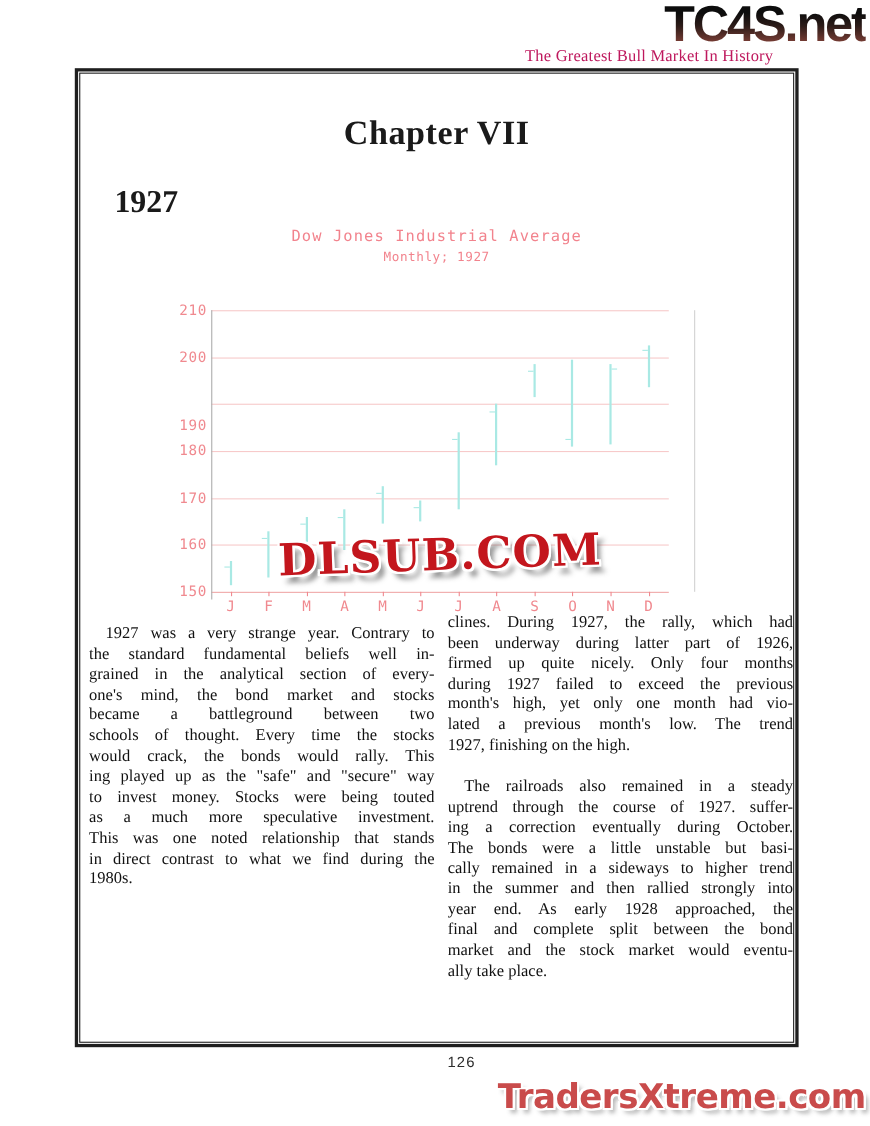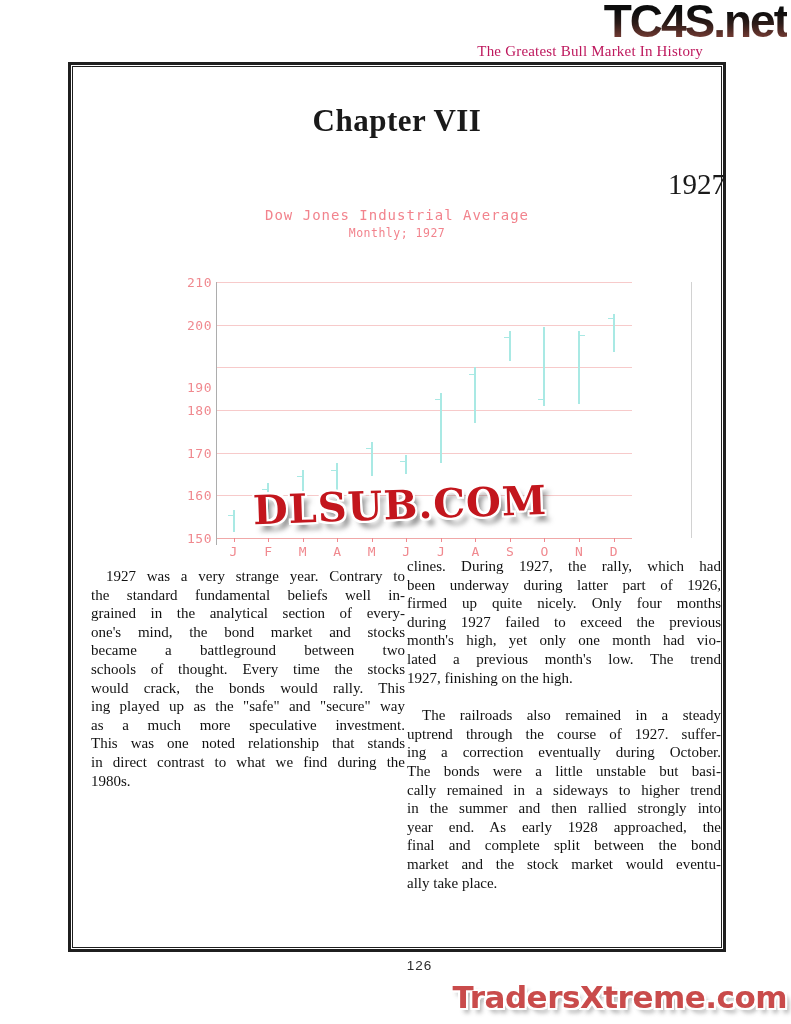--- a/index.html
+++ b/index.html
@@ -25,33 +25,33 @@
     position:absolute;left:68px;top:62px;width:652px;height:884px;
     border:3px solid #1f1f1f;background:#fff;
   }
   .page-frame-inner{position:absolute;inset:1px;border:1px solid #1f1f1f;}
   
   .chapter-title{
     position:absolute;left:68px;top:103px;width:658px;text-align:center;
     font-size:31px;font-weight:bold;letter-spacing:0.5px;
   }
   .year-title{
-    position:absolute;left:68px;top:168px;width:658px;text-align:right;
-    font-size:29px;font-weight:normal;
+    position:absolute;left:68px;top:168px;width:658px;text-align:left;
+    font-size:29px;font-weight:bold;padding-left:36px;
   }
   .chart-title{
     position:absolute;left:68px;top:207px;width:658px;text-align:center;
     font-family:"DejaVu Sans Mono", monospace;font-size:14px;letter-spacing:1px;
   }
   .chart-subtitle{
     position:absolute;left:68px;top:226px;width:658px;text-align:center;
     font-family:"DejaVu Sans Mono", monospace;font-size:11.5px;letter-spacing:0.5px;
   }
   
-  .plot{position:absolute;left:216px;top:282px;width:476px;height:256px;}
+  .plot{position:absolute;left:192px;top:282px;width:440px;height:256px;}
   .gridline{position:absolute;left:0;width:416px;height:1px;}
   .y-label{
     position:absolute;left:-44px;width:40px;text-align:right;
     font-family:"DejaVu Sans Mono", monospace;font-size:13px;letter-spacing:0.5px;
   }
   .axis-left{position:absolute;left:0;top:0;width:1px;height:263px;background:#adadad;}
   .axis-right{position:absolute;right:0;top:0;width:1px;height:256px;background:#d2d2d2;}
   .price-bar{position:absolute;width:2px;}
   .bar-tick{position:absolute;height:1px;width:5px;}
   .month-tick{position:absolute;top:256px;width:1px;height:4px;}
@@ -65,21 +65,21 @@
     transform:rotate(-2deg);z-index:5;
     font-family:"DejaVu Serif", serif;font-weight:bold;
     font-size:40px;line-height:1.1;letter-spacing:1px;color:#c3161d;
     text-shadow:
       -2px -2px 0 #fff, 2px -2px 0 #fff, -2px 2px 0 #fff, 2px 2px 0 #fff,
       0 -2px 0 #fff, 0 2px 0 #fff, -2px 0 0 #fff, 2px 0 0 #fff,
       5px 7px 5px rgba(60,60,60,0.55);
   }
   
   .column{position:absolute;width:314px;font-size:15px;line-height:18.6px;color:#111;}
-  .col-left{left:91px;top:567px;}
+  .col-left{left:81px;top:567px;}
   .col-right{left:407px;top:557px;}
   .para{margin:0 0 19px 0;}
   .line{text-align:justify;text-align-last:justify;}
   .line.flush{text-align-last:left;}
   .para.indent .line:first-child{padding-left:15px;}
   
   .page-number{
     position:absolute;left:0;top:958px;width:791px;text-align:center;
     font-family:"Liberation Sans", sans-serif;font-size:13.5px;color:#2c2c2c;letter-spacing:1px;margin-left:24px;
   }
@@ -180,20 +180,21 @@
 <div class="column col-left">
     <div class="para indent">
       <div class="line">1927 was a very strange year.  Contrary to</div>
       <div class="line">the standard fundamental beliefs well in-</div>
       <div class="line">grained in the analytical section of every-</div>
       <div class="line">one's mind, the bond market and stocks</div>
       <div class="line">became a battleground between two</div>
       <div class="line">schools of thought.  Every time the stocks</div>
       <div class="line">would crack, the bonds would rally.  This</div>
       <div class="line">ing played up as the "safe" and "secure" way</div>
+      <div class="line">to invest money.  Stocks were being touted</div>
       <div class="line">as a much more speculative investment.</div>
       <div class="line">This was one noted relationship that stands</div>
       <div class="line">in direct contrast to what we find during the</div>
       <div class="line flush">1980s.</div>
     </div>
   </div>
 <div class="column col-right">
     <div class="para">
       <div class="line">clines.  During 1927, the rally, which had</div>
       <div class="line">been underway during latter part of 1926,</div>

